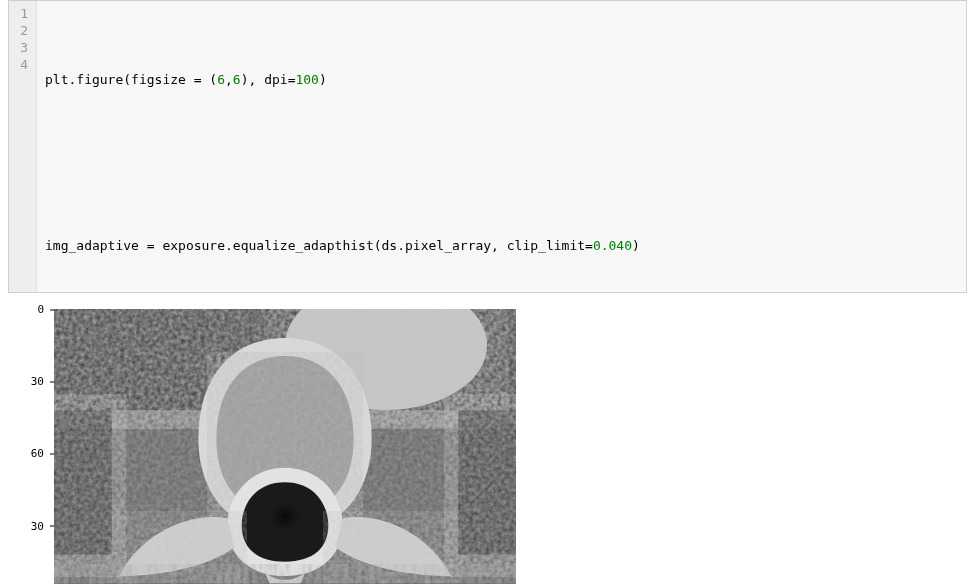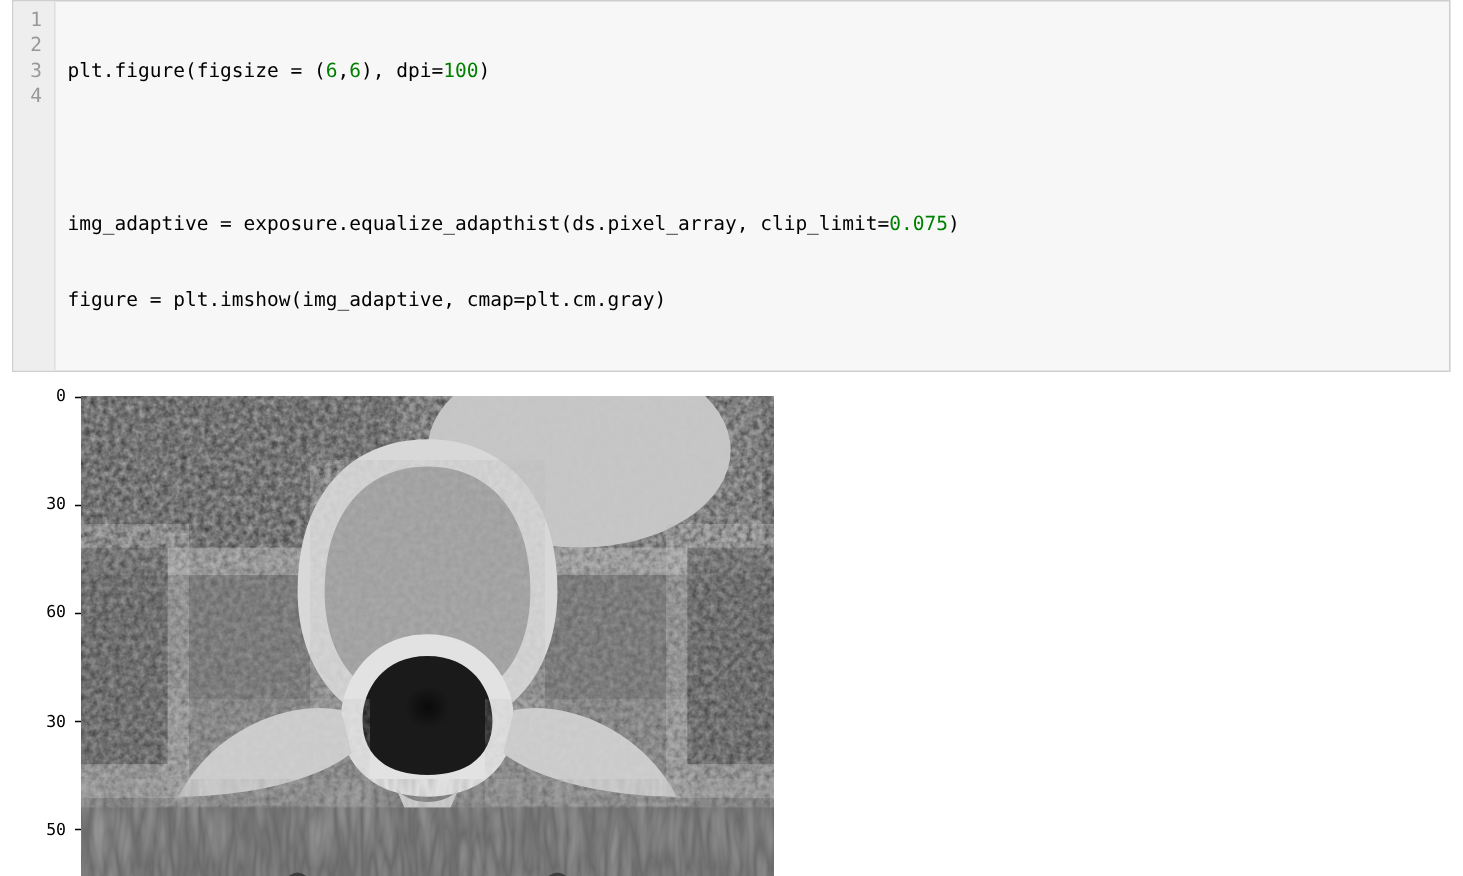--- a/index.html
+++ b/index.html
@@ -27,21 +27,21 @@
       min-width: 28px;
     }
     .gutter div { line-height: 17px; height: 17px; }
     .code {
       padding: 4px 8px;
       white-space: pre;
       line-height: 17px;
       color: #000000;
       flex: 1;
     }
-    .code-line { height: 17px; }
+    .code-line { height: 17px; margin-top: 32px; }
     .num { color: #008000; }
     .output-area {
       margin: 12px 0 0 8px;
       position: relative;
       width: 540px;
       height: 500px;
     }
     .plot-frame {
       position: absolute;
       left: 46px;
@@ -88,22 +88,21 @@
 <div class="code-cell">
   <div class="gutter">
     <div>1</div>
     <div>2</div>
     <div>3</div>
     <div>4</div>
   </div>
   <div class="code">
     <div class="code-line">plt.figure(figsize = (<span class="num">6</span>,<span class="num">6</span>), dpi=<span class="num">100</span>)</div>
     <div class="code-line"></div>
-    <div class="code-line">img_adaptive = exposure.equalize_adapthist(ds.pixel_array, clip_limit=<span class="num">0.075</span>)</div>
-    <div class="code-line">figure = plt.imshow(img_adaptive, cmap=plt.cm.gray)</div>
+    <div class="code-line">img_adaptive = exposure.equalize_adapthist(ds.pixel_array, clip_limit=<span class="num">0.040</span>)</div>
   </div>
 </div>
 
 <div class="output-area">
   <div class="y-ticks">
     <div class="y-tick" style="top:0%"><span>0</span><span class="y-tick-mark"></span></div>
     <div class="y-tick" style="top:15.625%"><span>30</span><span class="y-tick-mark"></span></div>
     <div class="y-tick" style="top:31.25%"><span>60</span><span class="y-tick-mark"></span></div>
     <div class="y-tick" style="top:46.875%"><span>30</span><span class="y-tick-mark"></span></div>
     <div class="y-tick" style="top:62.5%"><span>50</span><span class="y-tick-mark"></span></div>

